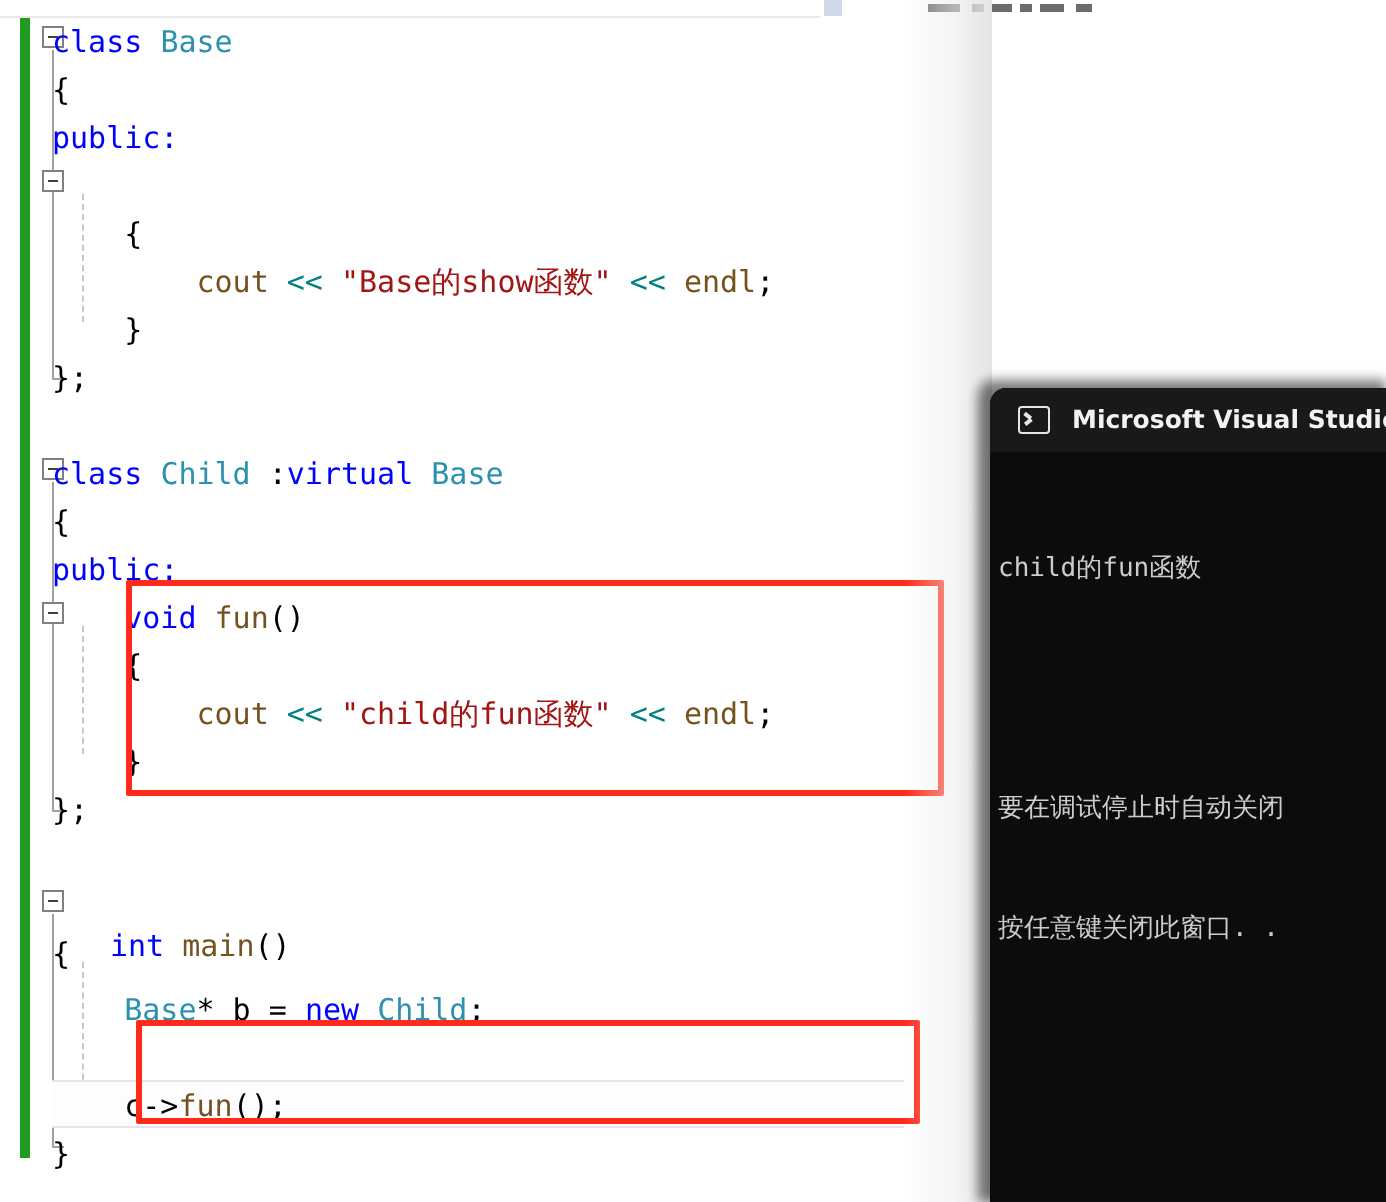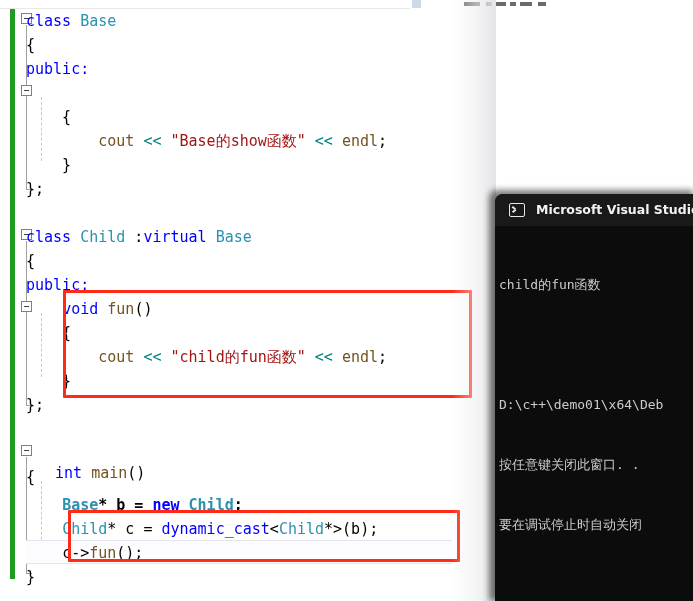--- a/index.html
+++ b/index.html
@@ -307,23 +307,22 @@
       <div class="line" style="top:336px;"><span class="plain">        </span><span class="fn">cout</span><span class="plain"> </span><span class="op">&lt;&lt;</span><span class="plain"> </span><span class="str">"child的fun函数"</span><span class="plain"> </span><span class="op">&lt;&lt;</span><span class="plain"> </span><span class="fn">endl</span><span class="plain">;</span></div>
 
       <div class="line" style="top:360px;"><span class="plain">    }</span></div>
 
       <div class="line" style="top:384px;"><span class="plain">};</span></div>
 
       <div class="line" style="top:452px;margin-left:29px;"><span class="kw">int</span><span class="plain"> </span><span class="fn">main</span><span class="plain">()</span></div>
 
       <div class="line" style="top:456px;"><span class="plain">{</span></div>
 
-      <div class="line" style="top:484px;font-weight:bold;"><span class="plain">    </span><span class="type">Base</span><span class="plain">* b = </span><span class="kw">new</span><span class="plain"> </span><span class="type">Child</span><span class="plain">;</span></div>
-
-      <div class="line" style="top:508px;"><span class="plain">    </span><span class="type">Child</span><span class="plain">* c = </span><span class="kw">dynamic_cast</span><span class="plain">&lt;</span><span class="type">Child</span><span class="plain">*&gt;(b);</span></div>
+      <div class="line" style="top:484px;"><span class="plain">    </span><span class="type">Base</span><span class="plain">* b = </span><span class="kw">new</span><span class="plain"> </span><span class="type">Child</span><span class="plain">;</span></div>
+
 
       <div class="line" style="top:532px;"><span class="plain">    </span><span class="plain">c-&gt;</span><span class="fn">fun</span><span class="plain">();</span></div>
 
       <div class="line" style="top:556px;"><span class="plain">}</span></div>
 
     </div>
 
     <div class="red-box" style="left:63px; top:281px; width:409px; height:108px;"></div>
 
     <div class="red-box" style="left:68px; top:501px; width:392px; height:52px;"></div>
@@ -335,19 +334,18 @@
 
   <div class="console-shadow"></div>
   <div class="console">
     <div class="console-titlebar">
       <div class="console-icon"></div>
       <div class="console-title">Microsoft Visual Studio 调试</div>
     </div>
     <div class="console-body">
       <div class="console-line">child的fun函数</div>
       <div class="console-line">&nbsp;</div>
-      <div class="console-line">D:\c++\demo01\x64\Deb</div>
+      <div class="console-line">要在调试停止时自动关闭</div>
       <div class="console-line">按任意键关闭此窗口. .</div>
-      <div class="console-line">要在调试停止时自动关闭</div>
     </div>
   </div>
 
 </div>
 
 </body></html>

